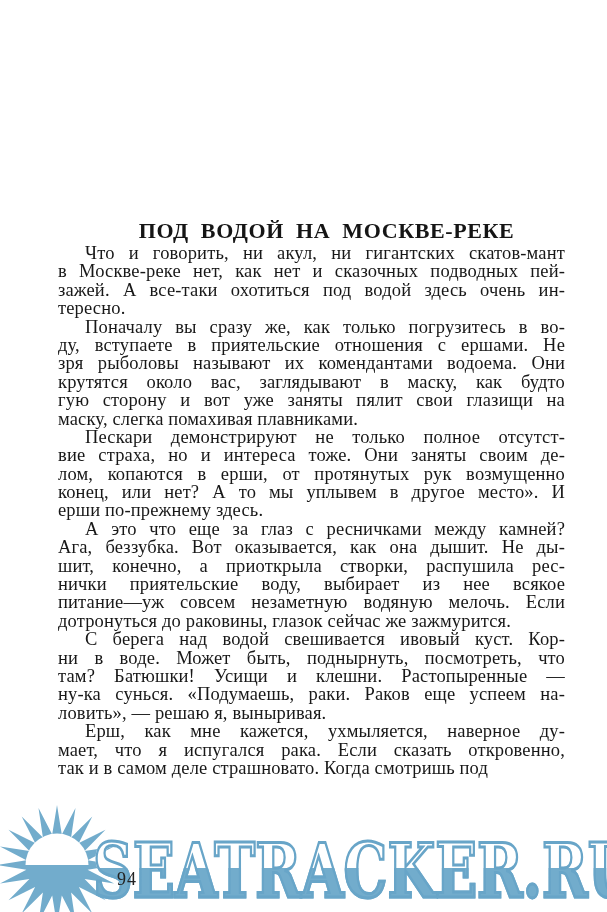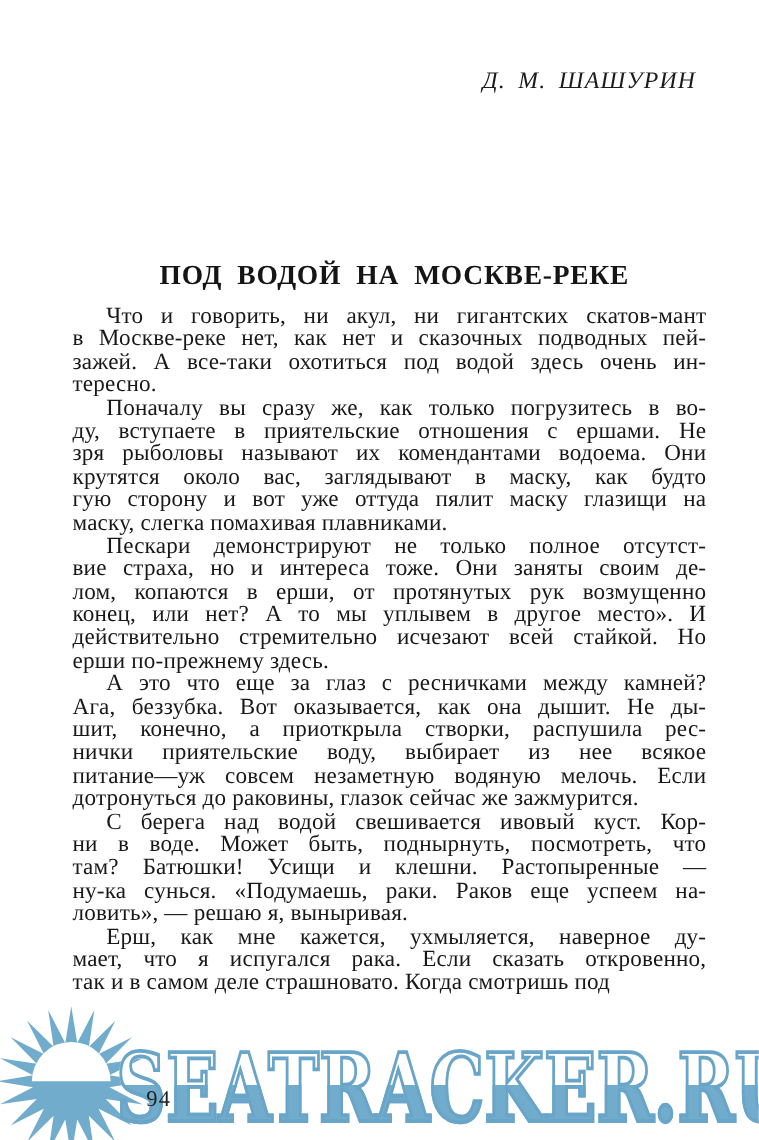--- a/index.html
+++ b/index.html
@@ -9,21 +9,21 @@
     font-family:"Liberation Serif", serif;
   }
   .page{position:absolute;inset:0;}
 
   .author{
     position:absolute;top:54px;left:58px;width:499px;
     text-align:right;font-style:italic;font-size:19px;line-height:22px;
     letter-spacing:1px;word-spacing:4px;color:#1b1b1b;
   }
   .title{
-    position:absolute;top:204px;left:58px;width:507px;margin:4px;
+    position:absolute;top:204px;left:58px;width:507px;margin:15px;
     text-align:center;font-weight:bold;font-size:22px;line-height:24px;
     letter-spacing:0.6px;word-spacing:6px;color:#151515;
   }
   .bodytext{
     position:absolute;top:244px;left:58px;width:507px;z-index:2;
   }
   .line{
     font-size:18.5px;line-height:18.4px;height:18.4px;
     text-align:justify;text-align-last:justify;
     letter-spacing:0.15px;color:#181818;
@@ -62,40 +62,38 @@
 <div class="page">
 
   <div class="watermark">
     <svg class="sun" viewBox="0 0 124 124" aria-hidden="true">
       <polygon fill="#72accc" points="122,62 92.6,66.8 119.1,80.5 89.6,76.1 110.5,97.3 83.9,83.9 97.3,110.5 76.1,89.6 80.5,119.1 66.8,92.6 62,122 57.2,92.6 43.5,119.1 47.9,89.6 26.7,110.5 40.1,83.9 13.5,97.3 34.4,76.1 4.9,80.5 31.4,66.8 2,62 31.4,57.2 4.9,43.5 34.4,47.9 13.5,26.7 40.1,40.1 26.7,13.5 47.9,34.4 43.5,4.9 57.2,31.4 62,2 66.8,31.4 80.5,4.9 76.1,34.4 97.3,13.5 83.9,40.1 110.5,26.7 89.6,47.9 119.1,43.5 92.6,57.2"></polygon>
       <path fill="#ffffff" d="M 30.5 62 A 31.5 31.5 0 0 1 93.5 62 Z"></path>
     </svg>
     <div class="wm-text">SEATRACKER.RU</div>
   </div>
 
-  <div class="author">Д. М. ШАШУРИН</div>
 
   <h1 class="title">ПОД ВОДОЙ НА МОСКВЕ-РЕКЕ</h1>
 
   <div class="bodytext">
       <div class="line first">Что и говорить, ни акул, ни гигантских скатов-мант</div>
       <div class="line">в Москве-реке нет, как нет и сказочных подводных пей-</div>
       <div class="line">зажей. А все-таки охотиться под водой здесь очень ин-</div>
       <div class="line last">тересно.</div>
       <div class="line first">Поначалу вы сразу же, как только погрузитесь в во-</div>
       <div class="line">ду, вступаете в приятельские отношения с ершами. Не</div>
       <div class="line">зря рыболовы называют их комендантами водоема. Они</div>
       <div class="line">крутятся около вас, заглядывают в маску, как будто</div>
-      <div class="line">гую сторону и вот уже оттуда пялит маску глазищи на</div>
+      <div class="line">гую сторону и вот уже заняты пялит свои глазищи на</div>
       <div class="line last">маску, слегка помахивая плавниками.</div>
       <div class="line first">Пескари демонстрируют не только полное отсутст-</div>
       <div class="line">вие страха, но и интереса тоже. Они заняты своим де-</div>
       <div class="line">лом, копаются в ерши, от протянутых рук возмущенно</div>
       <div class="line">конец, или нет? А то мы уплывем в другое место». И</div>
-      <div class="line">действительно стремительно исчезают всей стайкой. Но</div>
       <div class="line last">ерши по-прежнему здесь.</div>
       <div class="line first">А это что еще за глаз с ресничками между камней?</div>
       <div class="line">Ага, беззубка. Вот оказывается, как она дышит. Не ды-</div>
       <div class="line">шит, конечно, а приоткрыла створки, распушила рес-</div>
       <div class="line">нички приятельские воду, выбирает из нее всякое</div>
       <div class="line">питание—уж совсем незаметную водяную мелочь. Если</div>
       <div class="line last">дотронуться до раковины, глазок сейчас же зажмурится.</div>
       <div class="line first">С берега над водой свешивается ивовый куст. Кор-</div>
       <div class="line">ни в воде. Может быть, поднырнуть, посмотреть, что</div>
       <div class="line">там? Батюшки! Усищи и клешни. Растопыренные —</div>

